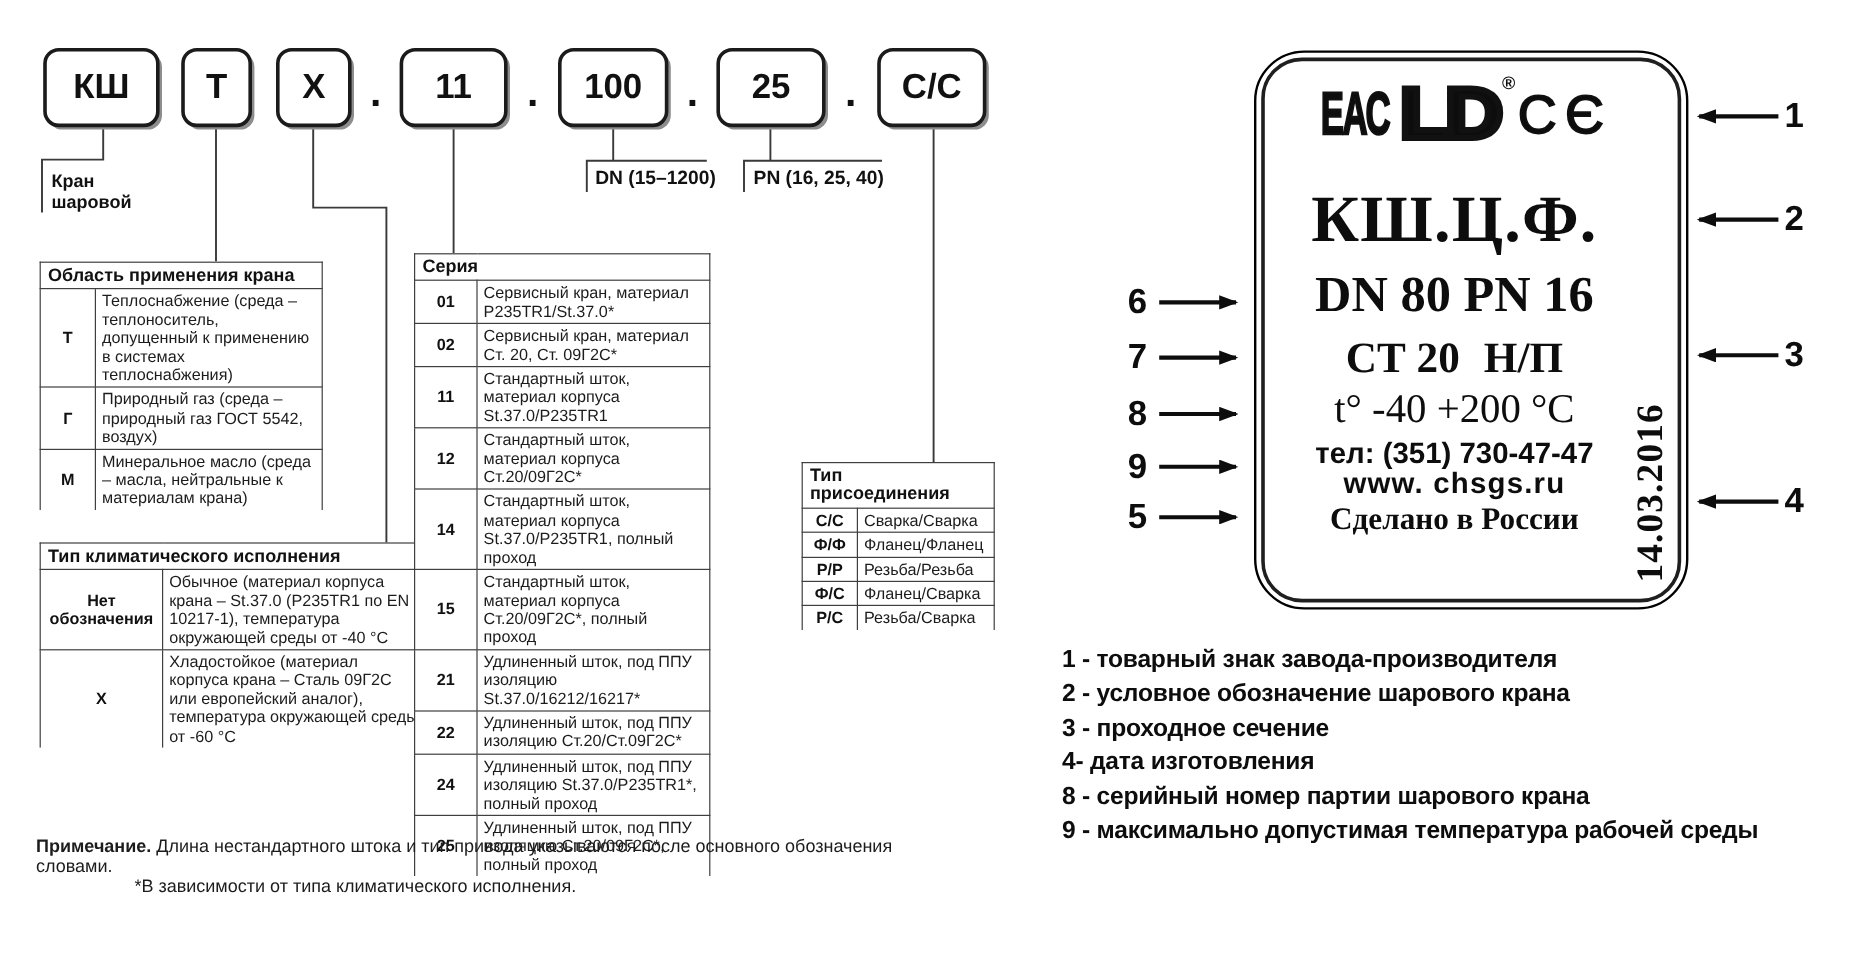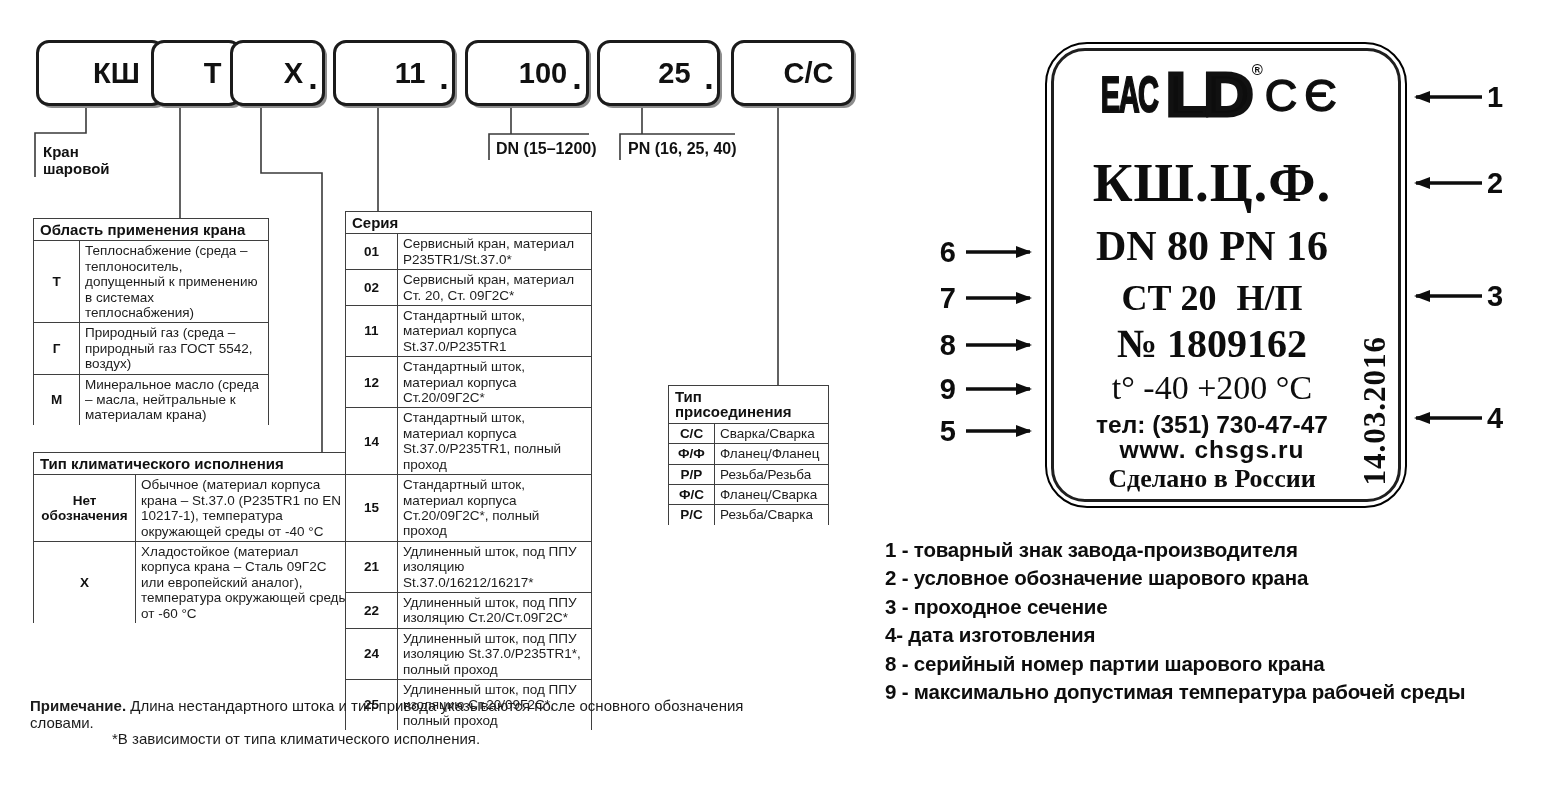--- a/index.html
+++ b/index.html
@@ -4,21 +4,21 @@
 <style>
   html,body{margin:0;padding:0;background:#fff;}
   #stage{position:relative;width:1544px;height:810px;background:#ffffff;overflow:hidden;
          font-family:"Liberation Sans",sans-serif;color:#1c1c1c;}
   svg.lines{position:absolute;left:0;top:0;z-index:1;}
 
   
   .codebox{position:absolute;top:40px;height:60px;border:3px solid #1b1b1b;border-radius:13px;
            box-shadow:3px 3px 0 -1px #8d8d8d;background:#fff;z-index:2;
            display:flex;align-items:center;justify-content:center;
-           font-weight:bold;font-size:29px;color:#111;padding-left:32px;}
+           font-weight:bold;font-size:29px;color:#111;}
   .dot{position:absolute;top:58px;width:14px;text-align:center;font-weight:bold;font-size:34px;color:#111;z-index:2;}
 
   .callout{position:absolute;font-weight:bold;font-size:15px;line-height:17px;color:#111;z-index:2;}
   .callout.dnpn{font-size:16px;white-space:nowrap;}
 
   
   table.dtable{position:absolute;border-collapse:collapse;background:#fff;z-index:2;
                font-size:13.5px;line-height:15.4px;color:#1c1c1c;table-layout:fixed;}
   table.dtable th{border:1.4px solid #3f3f3f;border-bottom:1.4px solid #3f3f3f;
                   font-weight:bold;font-size:15px;text-align:left;padding:3px 6px;color:#111;}
@@ -272,21 +272,20 @@
             <span class="reg">®</span>
           </span>
           <span class="ce">CЄ</span>
         </div>
         <div class="np-model">КШ.Ц.Ф.</div>
         <div class="np-size">DN 80 PN 16</div>
         <div class="np-matrow">
           <span>СТ 20</span>
           <span>Н/П</span>
         </div>
-        <div class="np-serial">№ 1809162</div>
         <div class="np-temp">t° -40 +200 °C</div>
         <div class="np-phone">тел: (351) 730-47-47</div>
         <div class="np-site">www. chsgs.ru</div>
         <div class="np-made">Сделано в России</div>
       </div>
       <div class="np-date">14.03.2016</div>
     </div>
   </div>
 
   <div class="cnum leftcol" style="top:237px;">6</div>

